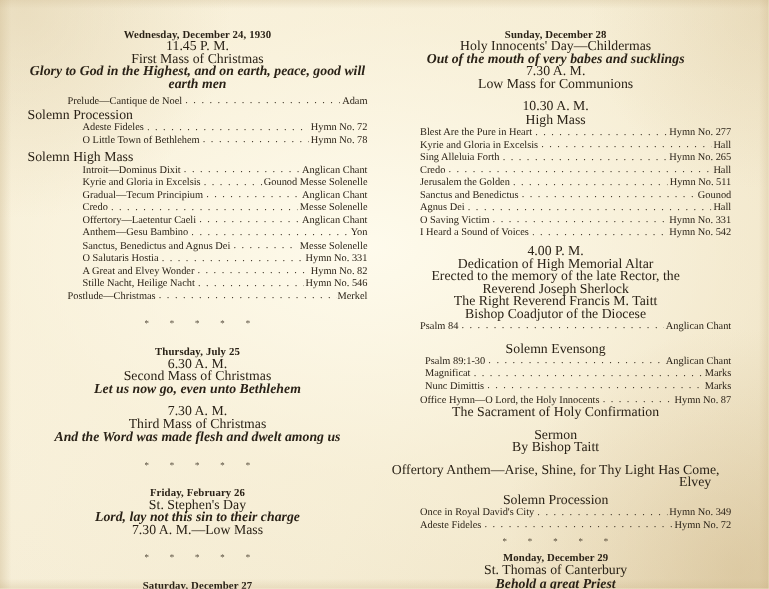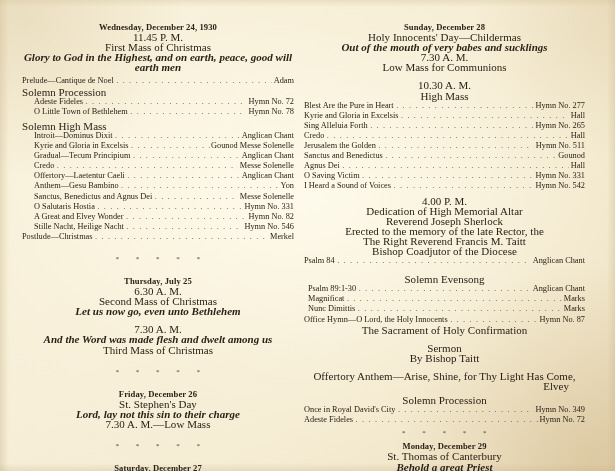--- a/index.html
+++ b/index.html
@@ -68,21 +68,21 @@
   .sp-lg  { height: 13px; }
 
   
   .entry {
     display: flex;
     align-items: baseline;
     font-size: 8.3px;
     line-height: 10.1px;
     white-space: nowrap;
   }
-  .entry .nm { flex: 0 0 auto; }
+  .entry .nm { flex: 0 0 auto; margin-left: 32px; }
   .entry .dots {
     flex: 1 1 auto;
     margin: 0 1.5px 0 2.5px;
     overflow: hidden;
     white-space: nowrap;
     font-size: 8.3px;
     letter-spacing: 1.15px;
     color: #4a4031;
     transform: translateY(-0.4px);
   }
@@ -201,30 +201,30 @@
       <div class="stars">* * * * *</div>
       <div class="sp-lg"></div>
 
       <div>
         <div class="ln c day">Thursday, July 25</div>
         <div class="ln c">6.30 A. M.</div>
         <div class="ln c">Second Mass of Christmas</div>
         <div class="ln c i">Let us now go, even unto Bethlehem</div>
         <div class="sp-md"></div>
         <div class="ln c">7.30 A. M.</div>
+        <div class="ln c">Third Mass of Christmas</div>
         <div class="ln c i">And the Word was made flesh and dwelt among us</div>
-        <div class="ln c">Third Mass of Christmas</div>
       </div>
 
       <div class="sp-lg"></div>
       <div class="stars">* * * * *</div>
       <div class="sp-lg"></div>
 
       <div>
-        <div class="ln c day">Friday, December 26</div>
+        <div class="ln c day">Friday, February 26</div>
         <div class="ln c">St. Stephen's Day</div>
         <div class="ln c i">Lord, lay not this sin to their charge</div>
         <div class="ln c">7.30 A. M.—Low Mass</div>
       </div>
 
       <div class="sp-lg"></div>
       <div class="stars">* * * * *</div>
       <div class="sp-lg"></div>
 
       <div>
@@ -294,22 +294,22 @@
           <span class="nm">I Heard a Sound of Voices</span>
           <span class="dots">. . . . . . . . . . . . . . . . . . . . . . . . . . . . . . . . . . . . . . . . . . . . . . . . . . . . . . . . . . . . . . . . . . . . . . . . . .</span>
           <span class="val">Hymn No. 542</span>
         </div>
 
         <div class="sp-sm"></div>
 
         <div>
           <div class="ln c">4.00 P. M.</div>
           <div class="ln c">Dedication of High Memorial Altar</div>
+          <div class="ln c">Erected to the memory of the late Rector, the</div>
           <div class="ln c">Reverend Joseph Sherlock</div>
-          <div class="ln c">Erected to the memory of the late Rector, the</div>
           <div class="ln c">The Right Reverend Francis M. Taitt</div>
           <div class="ln c">Bishop Coadjutor of the Diocese</div>
           <div class="entry">
             <span class="nm">Psalm 84</span>
             <span class="dots">. . . . . . . . . . . . . . . . . . . . . . . . . . . . . . . . . . . . . . . . . . . . . . . . . . . . . . . . . . . . . . . . . . . . . . . . . .</span>
             <span class="val">Anglican Chant</span>
           </div>
         </div>
 
         <div class="sp-md"></div>

